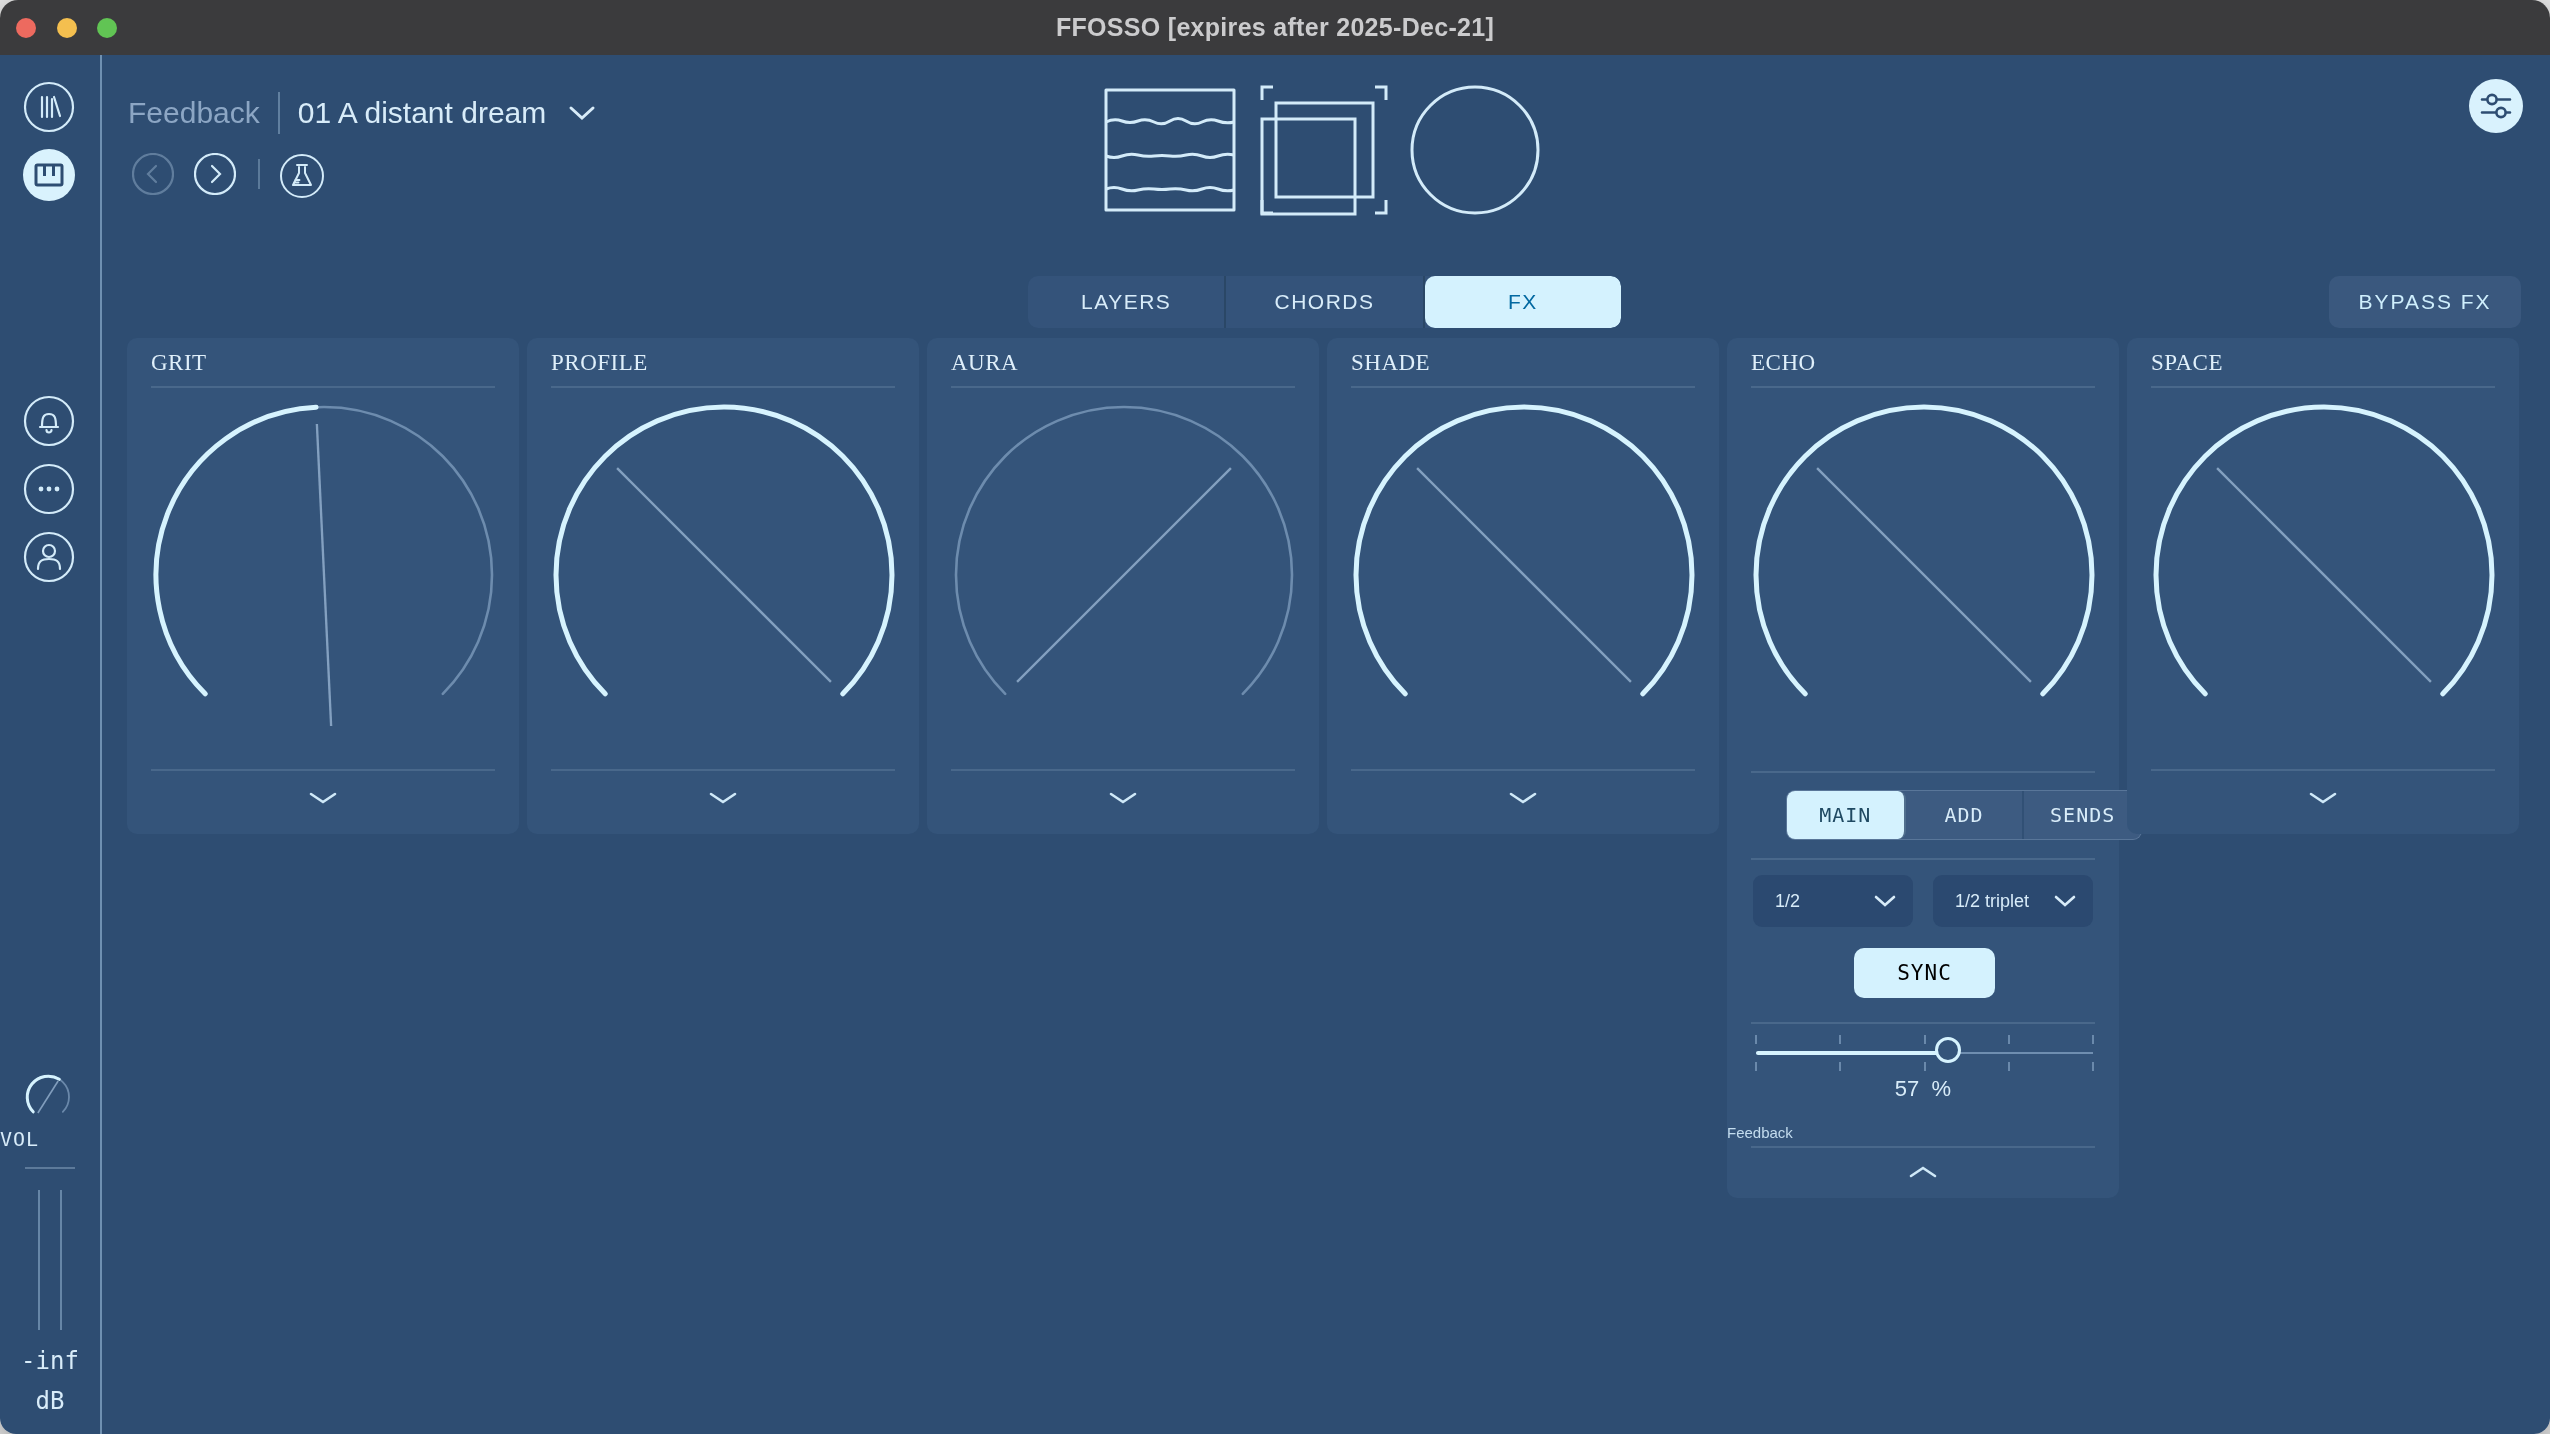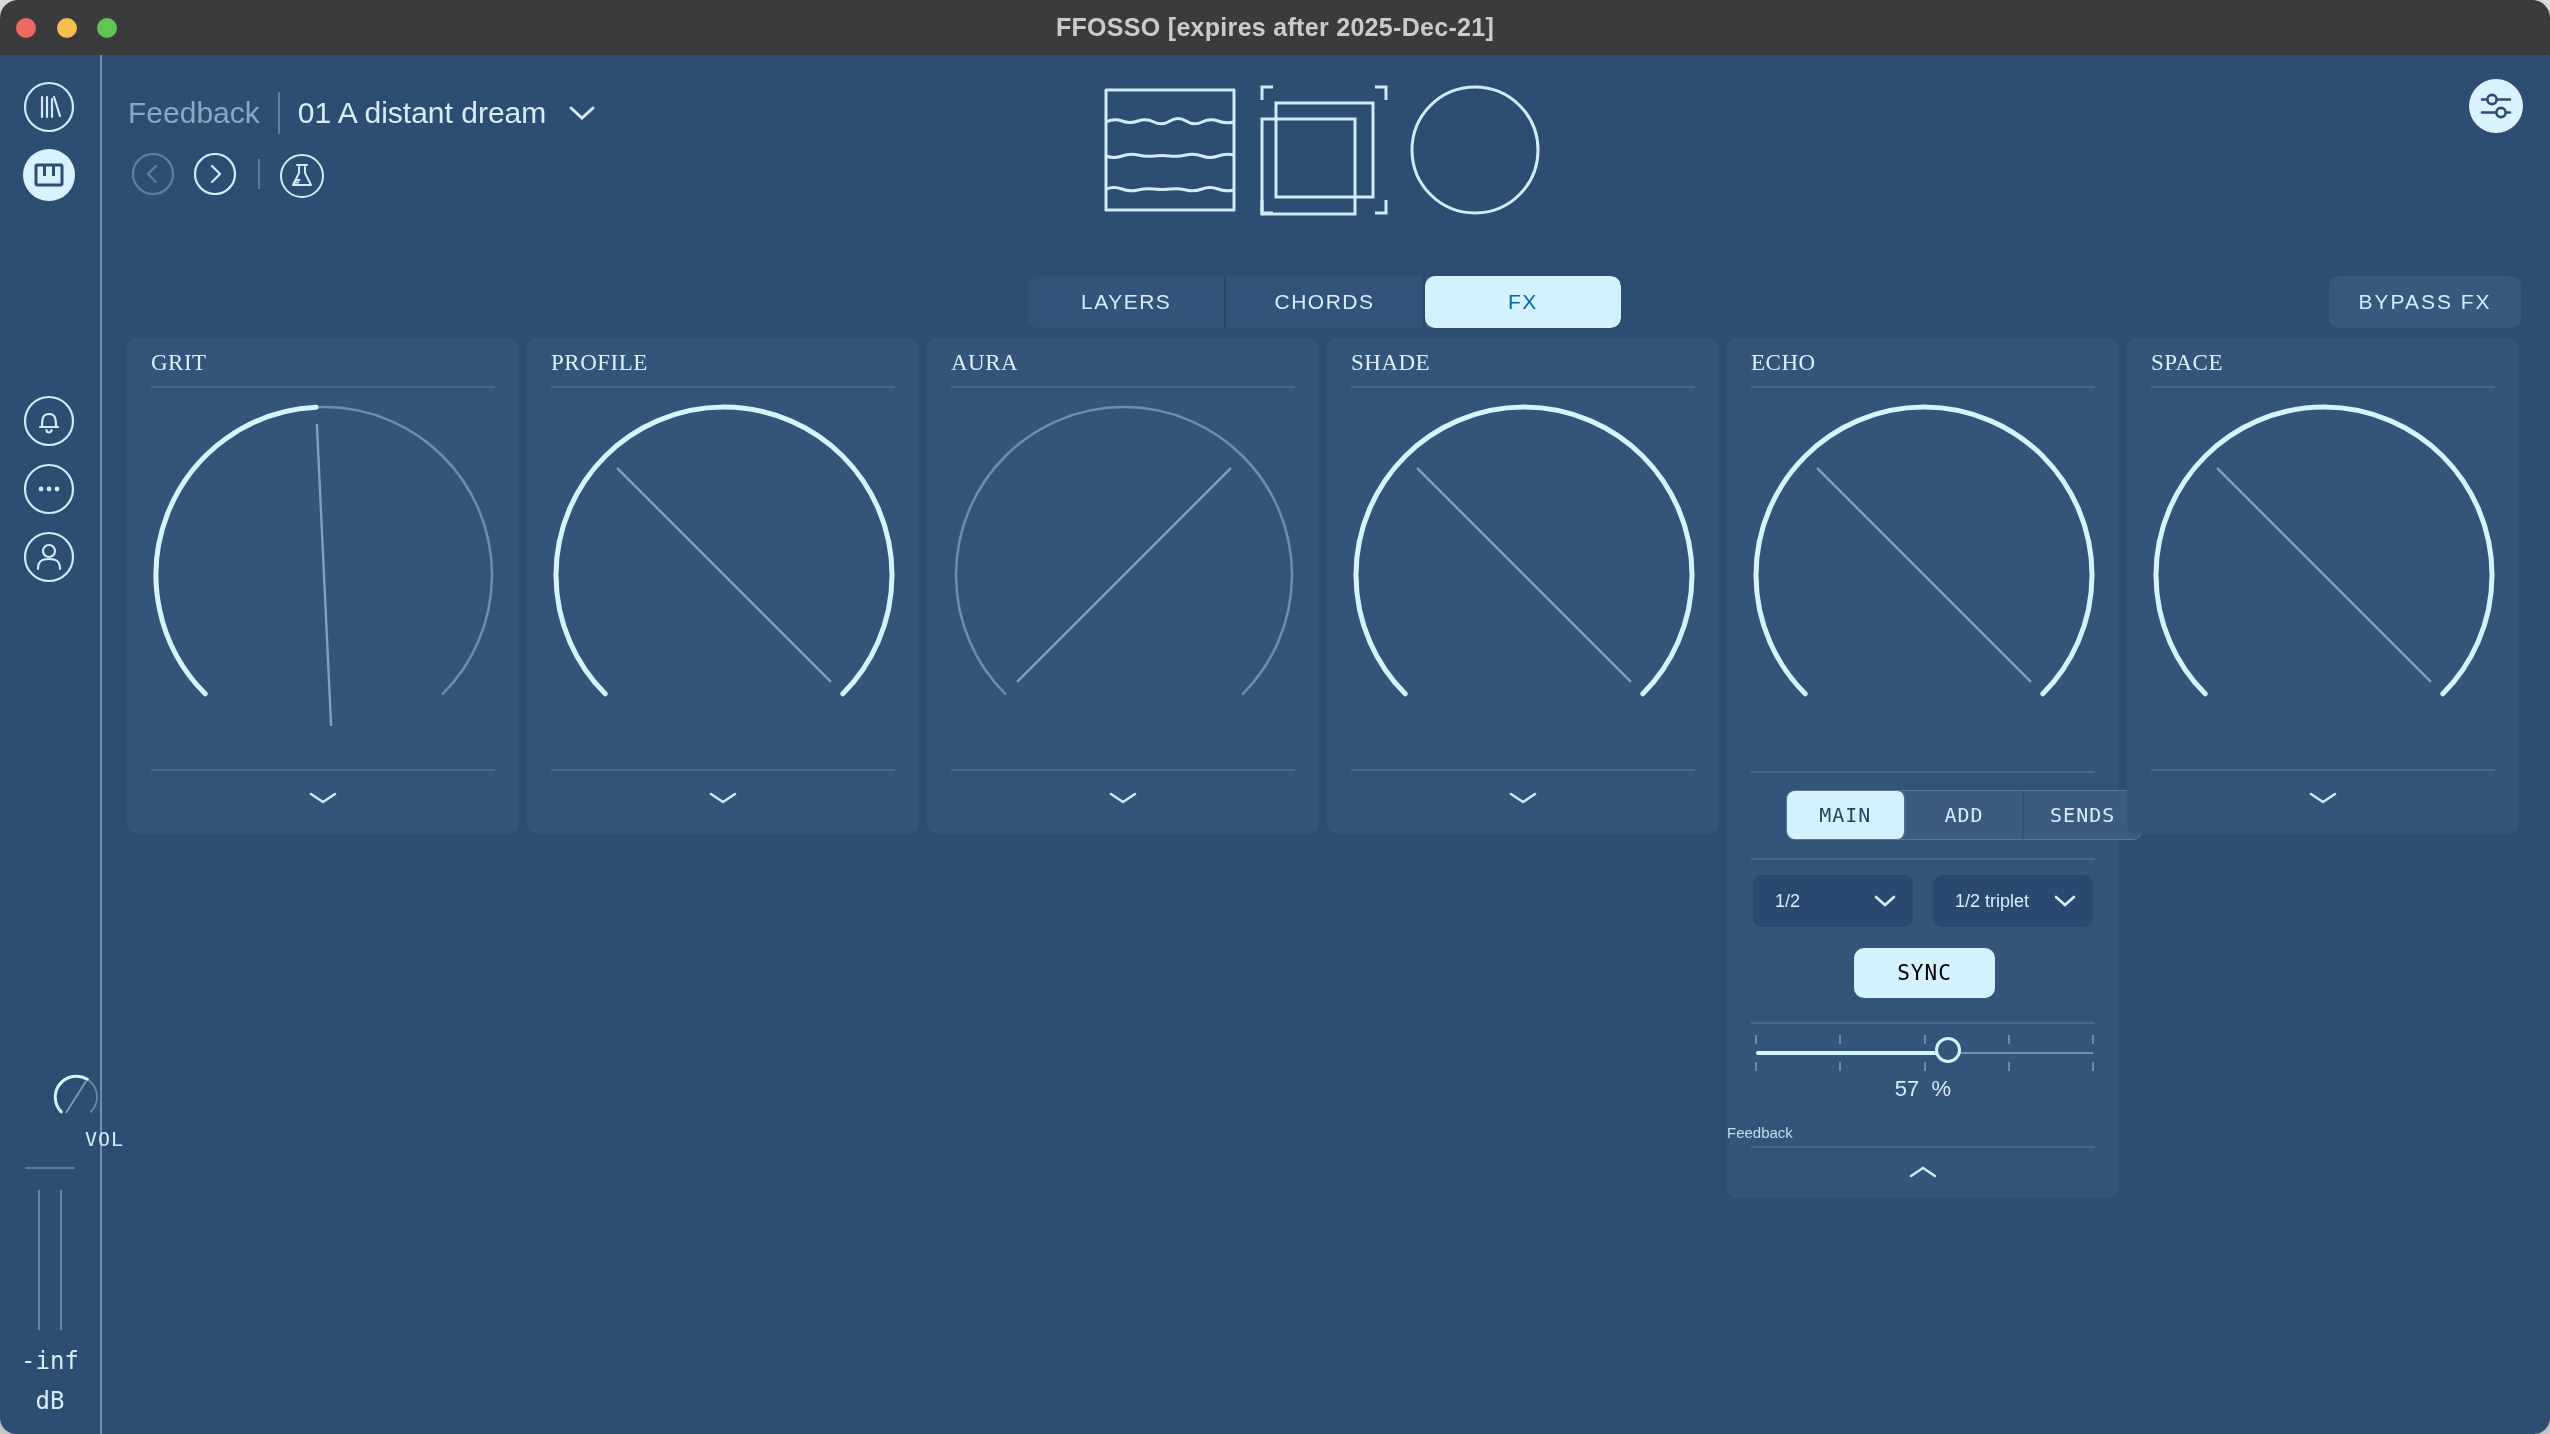--- a/index.html
+++ b/index.html
@@ -13,21 +13,21 @@
   .tl.yellow{left:57px;background:#f4bf4f;}
   .tl.green{left:97px;background:#61c454;}
   .title-text{position:absolute;left:0;top:0;width:100%;height:55px;line-height:55px;
     text-align:center;color:#cbcbcd;font-weight:bold;font-size:25px;letter-spacing:.3px;}
   
   .app-body{position:absolute;left:0;top:55px;width:2550px;height:1379px;background:#2e4d72;}
   
   .sidebar{position:absolute;left:0;top:0;width:100px;height:100%;
     border-right:2px solid rgba(165,200,230,.55);}
   .side-ic{position:absolute;left:23px;width:52px;height:52px;}
-  .vol-wrap{position:absolute;left:0;width:96px;text-align:right;padding-left:28px;}
+  .vol-wrap{position:absolute;left:0;width:96px;text-align:left;}
   .mono{font-family:"DejaVu Sans Mono",monospace;}
   .vol-label{color:#d8ecf9;font-size:20px;letter-spacing:1px;}
   .meter-divider{position:absolute;left:25px;width:50px;height:0;border-top:2px solid rgba(180,205,230,.35);}
   .meter-bar{position:absolute;width:2px;height:140px;background:rgba(150,182,212,.55);}
   .meter-text{position:absolute;left:0;width:100px;text-align:center;color:#d8ecf9;font-size:24px;}
   
   .preset-header{position:absolute;top:38px;left:128px;height:40px;display:flex;align-items:center;}
   .lib-name{color:#8ca6c4;font-size:30px;}
   .header-div{width:2px;height:42px;background:rgba(175,205,230,.4);margin:0 18px;}
   .preset-name{color:#d8ecf9;font-size:30px;}

